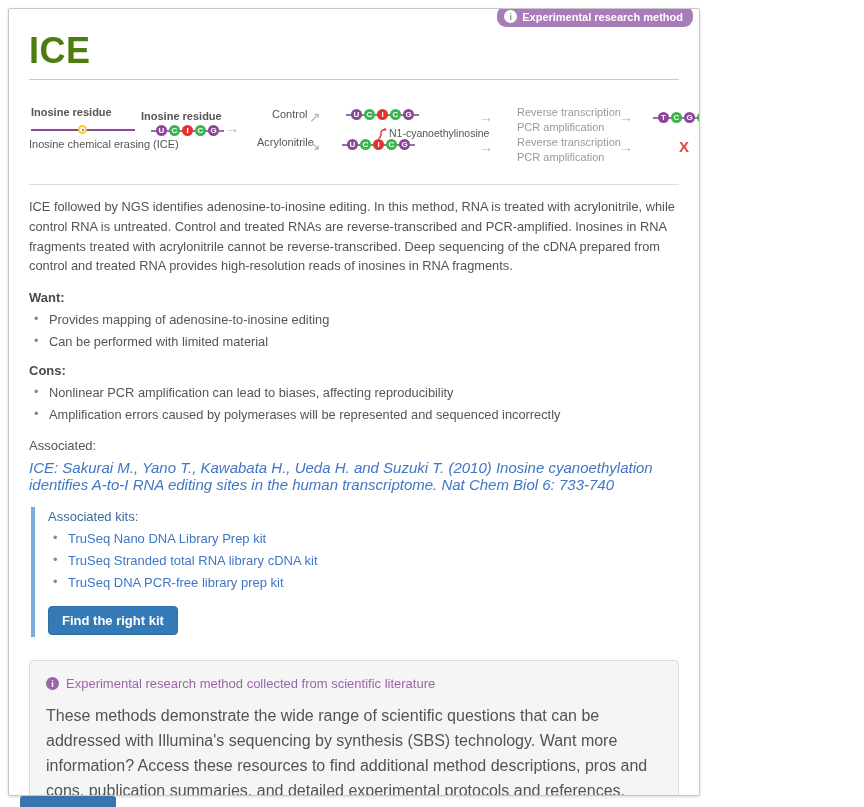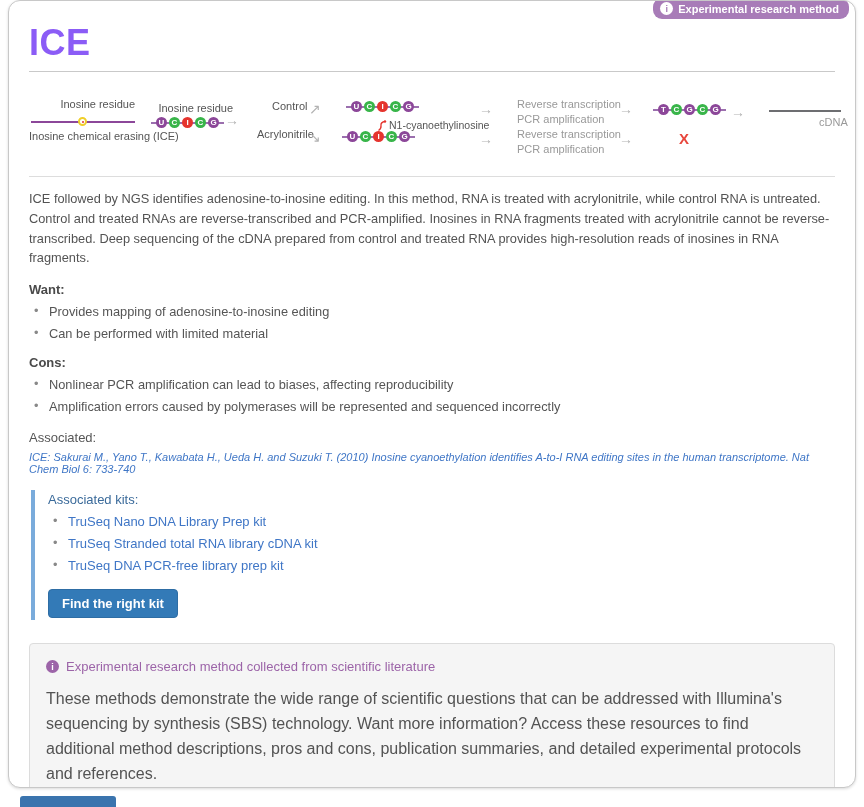--- a/index.html
+++ b/index.html
@@ -3,50 +3,50 @@
 <meta charset="utf-8">
 <style>
   * { box-sizing: border-box; }
   body {
     margin: 0; width: 864px; height: 807px; position: relative;
     background: #fff; color: #555;
     font-family: "Liberation Sans", sans-serif; font-size: 13px;
     overflow: hidden;
   }
   .card {
-    position: absolute; left: 8px; top: 0; width: 848px; height: 788px;
-    background: #fff; border: 1px solid #c8c8c8; border-radius: 12px;
+    position: absolute; left: 8px; top: 8px; width: 692px; height: 788px;
+    background: #fff; border: 1px solid #c8c8c8; border-radius: 2px;
     box-shadow: 0 1px 3px rgba(0,0,0,.15);
     padding: 16px 20px; overflow: hidden;
   }
   
   .badge {
     position: absolute; top: -3px; right: 6px;
     background: #a87cb8; color: #fff; font-size: 11px; font-weight: bold;
     padding: 4px 10px 4px 7px; border-radius: 9px;
     display: inline-flex; align-items: center; gap: 5px;
   }
   .badge-i, .info-i {
     width: 13px; height: 13px; border-radius: 50%; flex: 0 0 auto;
     display: inline-flex; align-items: center; justify-content: center;
     font-size: 9px; font-weight: bold; font-style: normal;
   }
   .badge-i { background: #fff; color: #a87cb8; }
   .badge-i::before { content: "i"; }
   .info-i { background: #9c64a8; color: #fff; }
   .info-i::before { content: "i"; }
 
-  h1.title { margin: 6px 0 0; font-size: 36px; line-height: 40px; color: #8b5cf6; letter-spacing: .5px; font-weight: bold; }
+  h1.title { margin: 6px 0 0; font-size: 36px; line-height: 40px; color: #4d7c0f; letter-spacing: .5px; font-weight: bold; }
   hr.rule { border: none; border-top: 1px solid #c9c9c9; margin: 8px 0 0; }
   hr.rule2 { border: none; border-top: 1px solid #ddd; margin: 12px 0 0; }
 
   
   .diagram { position: relative; height: 70px; margin-top: 22px; font-size: 11px; color: #555; }
   .d { position: absolute; white-space: nowrap; }
-  .ctr { text-align: right; }
+  .ctr { text-align: left; font-weight: bold; }
   .seq { display: inline-flex; align-items: center; gap: 2px; padding: 0 5px;
          background: linear-gradient(#9b6fae,#9b6fae) center/100% 2px no-repeat; }
   .nt { width: 11px; height: 11px; border-radius: 50%; color: #fff; font-size: 8px;
         font-weight: bold; display: flex; align-items: center; justify-content: center; line-height: 1; }
   .ice-line { height: 2px; background: #8c4799; }
   .ice-dot { position: absolute; left: 47px; top: -4px; width: 9px; height: 9px;
              border: 2px solid #f0cf2a; background: #fff; border-radius: 50%; }
   .ice-dot::after { content: ""; position: absolute; left: 1.5px; top: 1.5px;
                     width: 2px; height: 2px; background: #e5342e; border-radius: 50%; }
   .ar { color: #b3b3b3; font-size: 14px; line-height: 1; }
@@ -54,21 +54,21 @@
   .cdna-line { height: 2px; background: #6d6e71; }
   .gray { color: #999; }
   .fail-x { color: #e8463c; font-weight: bold; font-size: 15px; }
 
   p.desc { margin: 12px 0 0; line-height: 1.55; font-size: 12.8px; color: #535353; }
   .sec-head { font-weight: bold; color: #4a4a4a; margin: 14px 0 2px; }
   .sec-head.plain { font-weight: normal; color: #555; }
   ul.blist { list-style: none; margin: 4px 0 0; padding: 0 0 0 5px; }
   ul.blist li { position: relative; padding-left: 15px; margin: 7px 0; font-size: 12.8px; }
   ul.blist li::before { content: "\2022"; position: absolute; left: 0; top: -1px; color: #888; }
-  a.cite { color: #3f76c6; font-style: italic; font-size: 11px; text-decoration: none; display: inline-block; margin-top: 4px; }
+  a.cite { color: #3f76c6; font-style: italic; font-size: 15px; text-decoration: none; display: inline-block; margin-top: 4px; }
   a.kit-link { color: #3f76c6; text-decoration: none; font-size: 13px; }
 
   .kitbox { border-left: 4px solid #7aabdb; padding: 2px 0 2px 13px; margin: 14px 0 0 2px; }
   .kitbox-head { font-weight: normal; color: #3a6a9a; margin-bottom: 2px; }
   .btn-primary {
     background: #337ab7; border: 1px solid #2e6da4; color: #fff; font-weight: bold;
     font-size: 13px; padding: 6px 13px; border-radius: 4px;
     display: inline-flex; align-items: center; gap: 7px; cursor: pointer;
     font-family: "Liberation Sans", sans-serif;
   }

